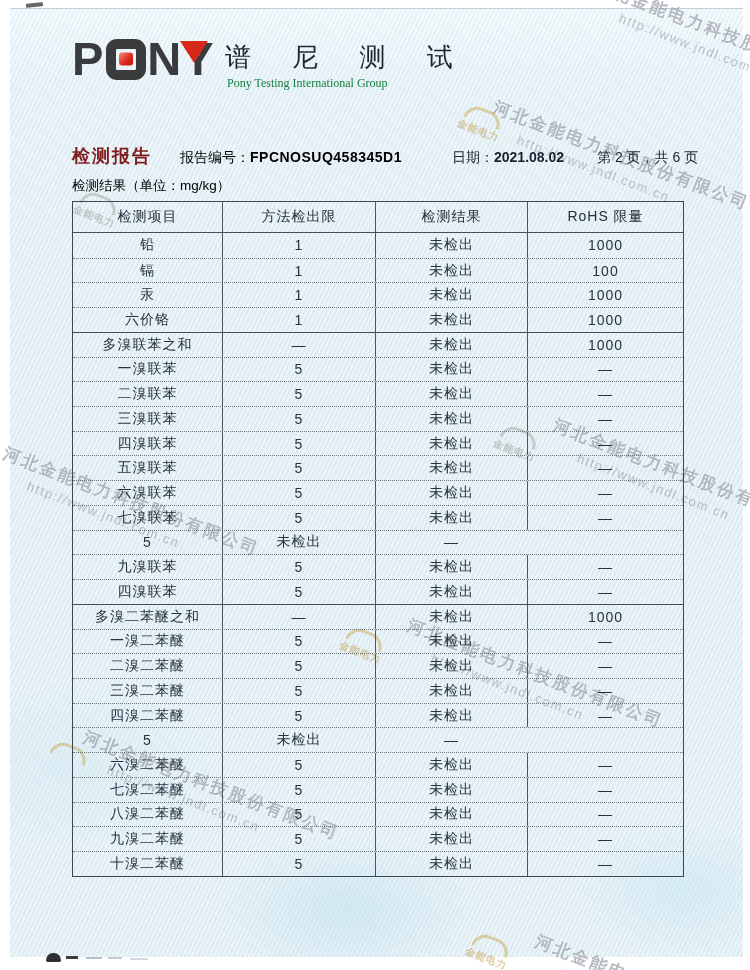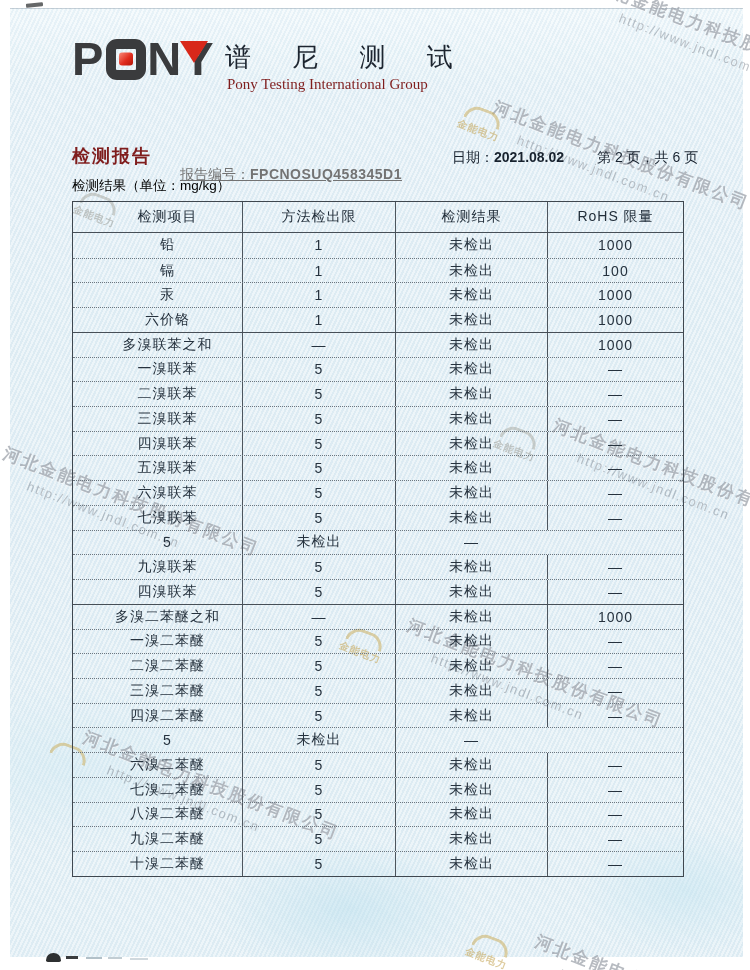--- a/index.html
+++ b/index.html
@@ -57,37 +57,37 @@
     border:10px solid #3a3b3d; border-radius:11px; margin:0 1px 0 2px; }
   .letter-o .core { position:absolute; left:50%; top:50%; width:14px; height:13px;
     transform:translate(-50%,-50%); border-radius:3px;
     background:linear-gradient(135deg,#f98a7a 0%,#e02c1e 55%,#b31507 100%); }
   .letter-y { position:relative; display:inline-block; }
   .letter-y .tri { position:absolute; left:-2px; top:7px; width:0; height:0;
     border-left:14px solid transparent; border-right:14px solid transparent;
     border-top:22px solid #d8281a; }
   .brand-cn { position:absolute; left:153px; top:6px; font-size:26px; font-weight:normal;
     color:#1d2530; letter-spacing:17px; white-space:nowrap; }
-  .brand-en { position:absolute; left:155px; top:42px; font-size:15px; color:#7f1d1d;
+  .brand-en { position:absolute; left:155px; top:42px; font-size:12px; color:#15803d;
     font-family:"Liberation Serif", serif; white-space:nowrap; }
 
   
   .rpt-title { position:absolute; left:72px; top:144px; font-size:18px; font-weight:bold;
     color:#7f1d1d; letter-spacing:2px; }
-  .rpt-no { position:absolute; left:180px; top:166px; font-size:14px; color:#737373;text-decoration:underline; }
+  .rpt-no { position:absolute; left:180px; top:149px; font-size:14px; color:#000000; }
   .rpt-no b { font-weight:bold; letter-spacing:0.5px; }
   .rpt-date { position:absolute; left:452px; top:149px; font-size:14px; color:#18222e; }
   .rpt-page { position:absolute; left:597px; top:149px; font-size:14px; color:#18222e; }
   .rpt-unit { position:absolute; left:72px; top:177px; font-size:13.5px; color:#000000; }
 
   
   .tbl { position:absolute; left:72px; top:201px; width:612px;
     border:1.5px solid #3f474f; color:#26323e; font-size:14px; }
   .trow { display:grid; grid-template-columns:149px 153px 152px 1fr;
-    height:24.72px; align-items:center; text-align:center;padding-left:20px; }
+    height:24.72px; align-items:center; text-align:center; }
   .trow.thead { height:31px; font-size:14px; color:#222e3a;
     border-bottom:1px solid #474f57; }
   .trow .tcell { height:100%; display:flex; align-items:center; justify-content:center;
     letter-spacing:1px; }
   .trow .tcell + .tcell { border-left:1px solid #4d555d; }
   .trow.sep-dotted { border-top:1px dotted #6d7780; }
   .trow.sep-solid { border-top:1px solid #474f57; }
   .trow.sep-none { border-top:none; }
   .dashval { letter-spacing:0; }
 </style>

